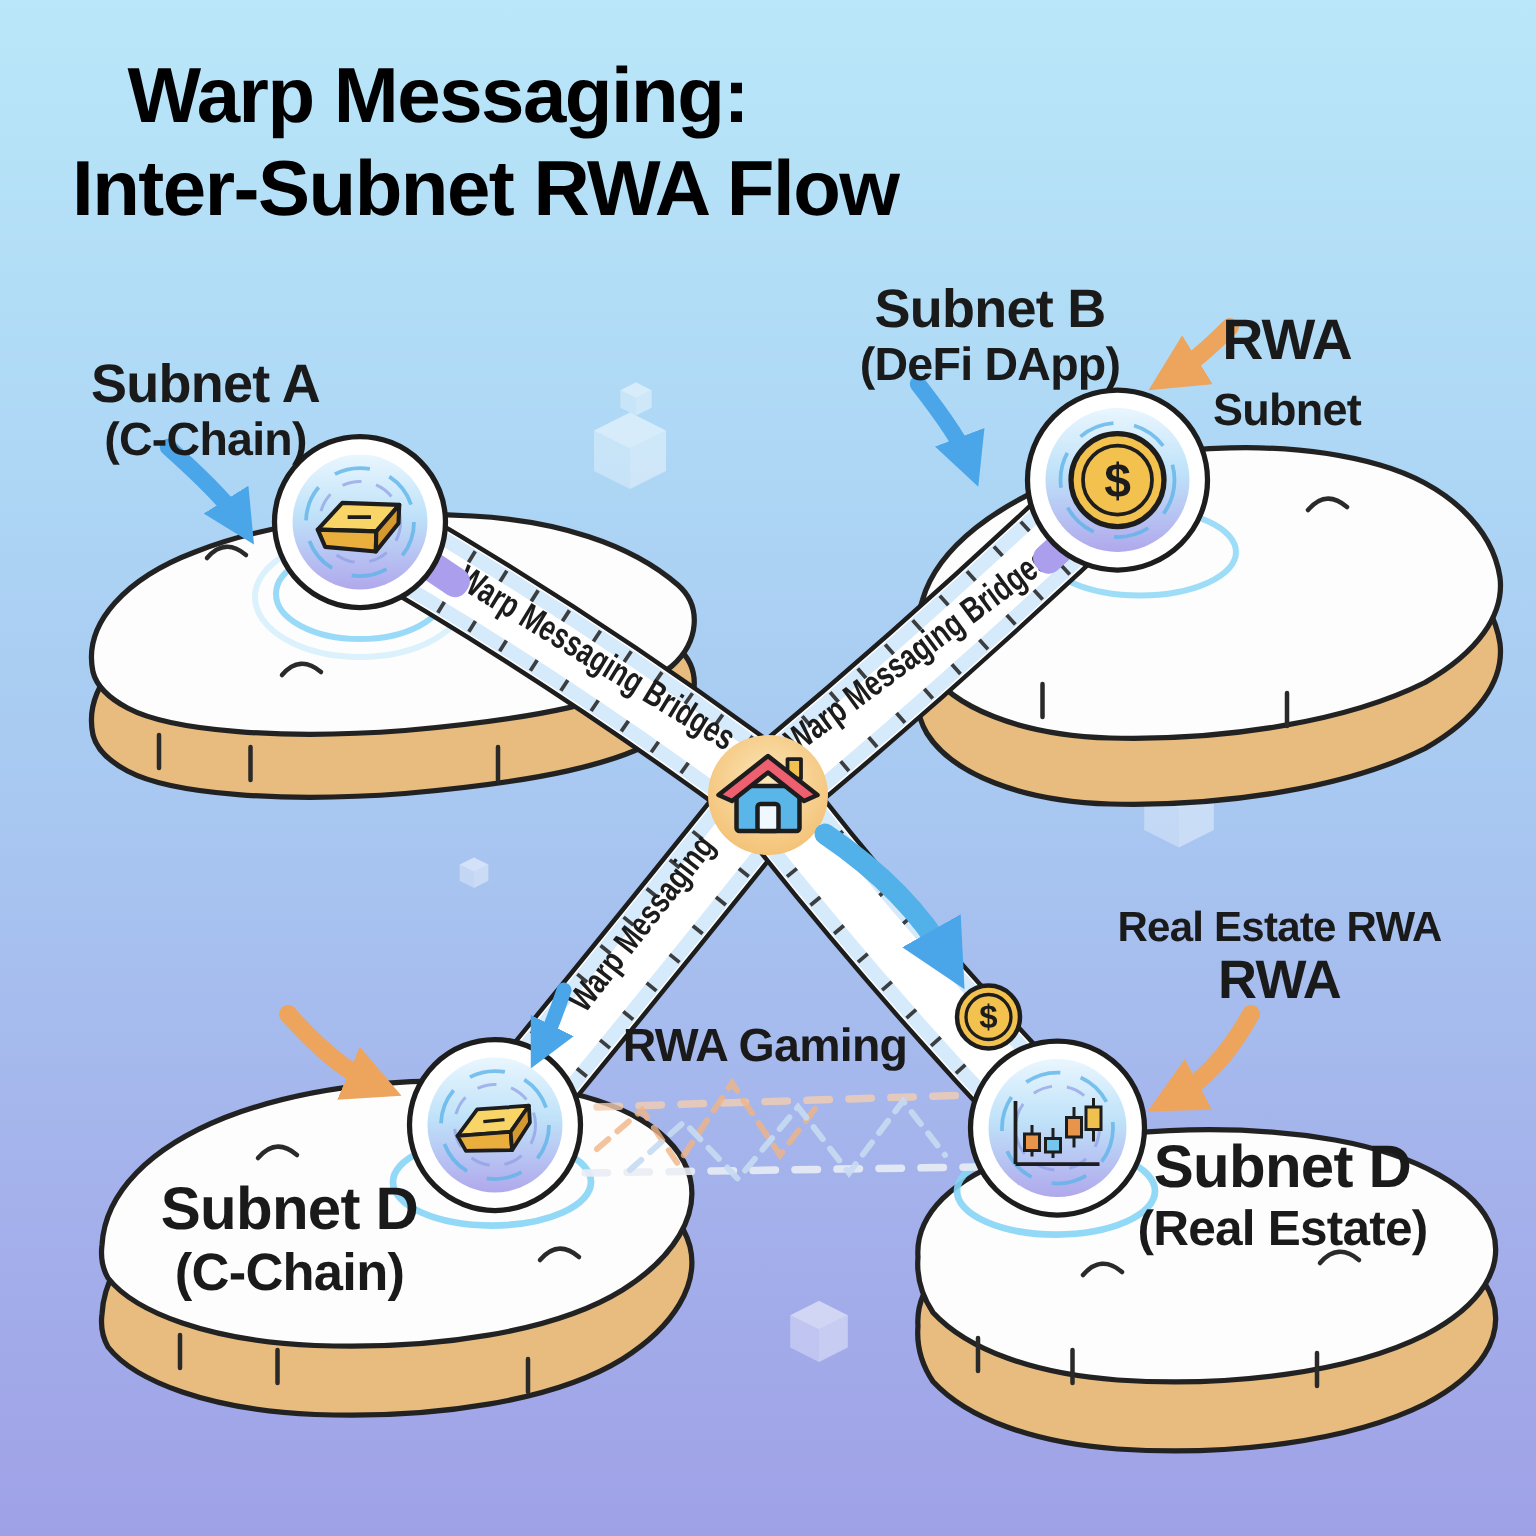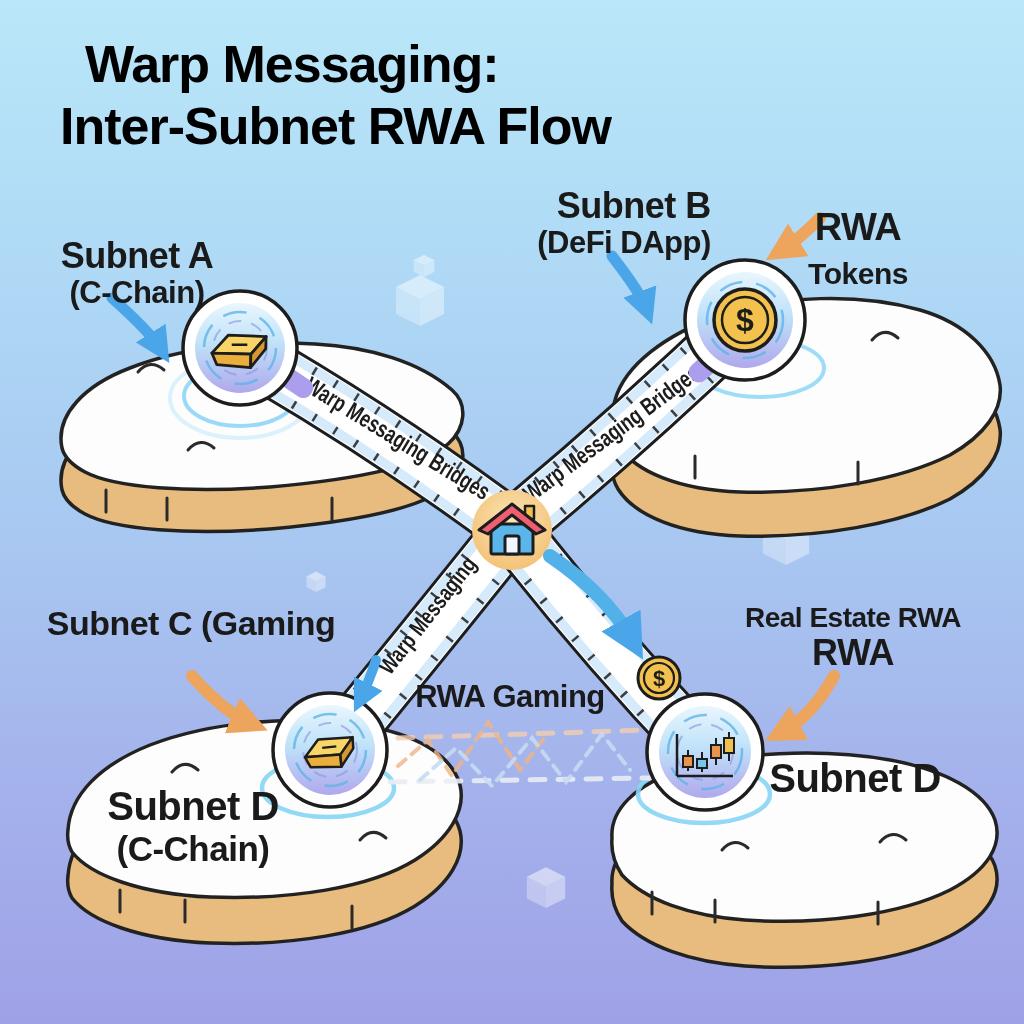--- a/index.html
+++ b/index.html
@@ -240,48 +240,48 @@
   <g transform="translate(659,678)">
     <g>
       <circle r="21" fill="#f2c14e" stroke="#1d1d1d" stroke-width="3"></circle>
       <circle r="15" fill="none" stroke="#1d1d1d" stroke-width="2.2"></circle>
       <text font-size="22" text-anchor="middle" dominant-baseline="central">$</text>
     </g>
   </g>
 </svg>
 
 <div class="title-line" style="left:85px;top:34px;">Warp Messaging:</div>
-<div class="title-line" style="left:60px;top:96px;">Inter-Subnet RWA Flow</div>
+<div class="title-line" style="left:48px;top:96px;">Inter-Subnet RWA Flow</div>
 
 <div class="lbl" style="left:137px;top:224px;margin-top:12px;">
   <span class="big">Subnet A</span>
   <span class="sub">(C-Chain)</span>
 </div>
 
-<div class="lbl" style="left:624px;top:186px;text-align:right;">
+<div class="lbl" style="left:660px;top:186px;">
   <span class="big">Subnet B</span>
   <span class="sub">(DeFi DApp)</span>
 </div>
 
 <div class="lbl" style="left:858px;top:206px;">
   <span style="font-size:38px;display:block;">RWA</span>
-  <span style="font-size:30px;display:block;margin-top:8px;">Tokens</span>
+  <span style="font-size:30px;display:block;margin-top:8px;">Subnet</span>
 </div>
 
 <div class="lbl" style="left:191px;top:604px;">
-  <span style="font-size:34px;display:block;">Subnet C (Gaming</span>
 </div>
 
 <div class="lbl" style="left:193px;top:784px;">
   <span style="font-size:40px;display:block;">Subnet D</span>
   <span style="font-size:35px;display:block;">(C-Chain)</span>
 </div>
 
 <div class="lbl" style="left:853px;top:602px;">
   <span style="font-size:28px;display:block;">Real Estate RWA</span>
   <span style="font-size:36px;display:block;">RWA</span>
 </div>
 
 <div class="lbl" style="left:855px;top:756px;">
   <span style="font-size:40px;display:block;">Subnet D</span>
+  <span style="font-size:33px;display:block;">(Real Estate)</span>
 </div>
 
 <div class="lbl" style="left:510px;top:680px;font-size:31px;">RWA Gaming</div>
 
 </body></html>

